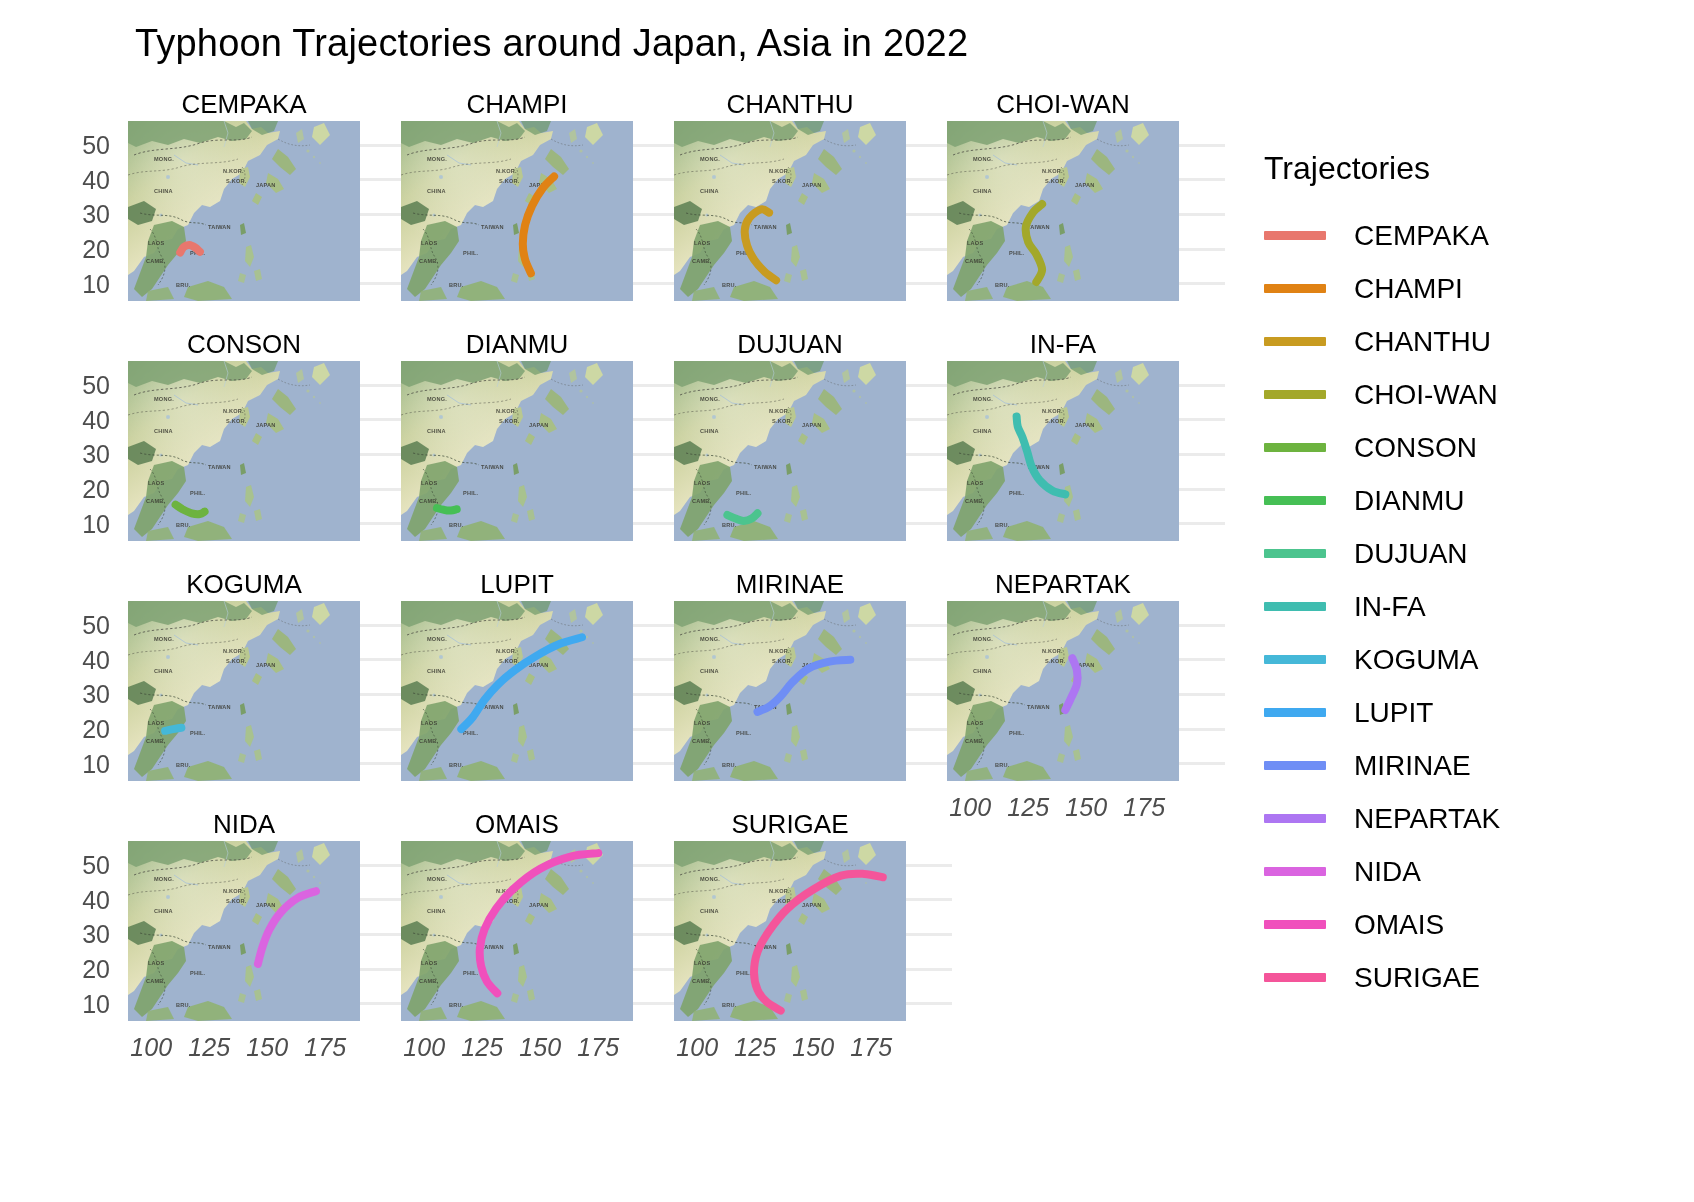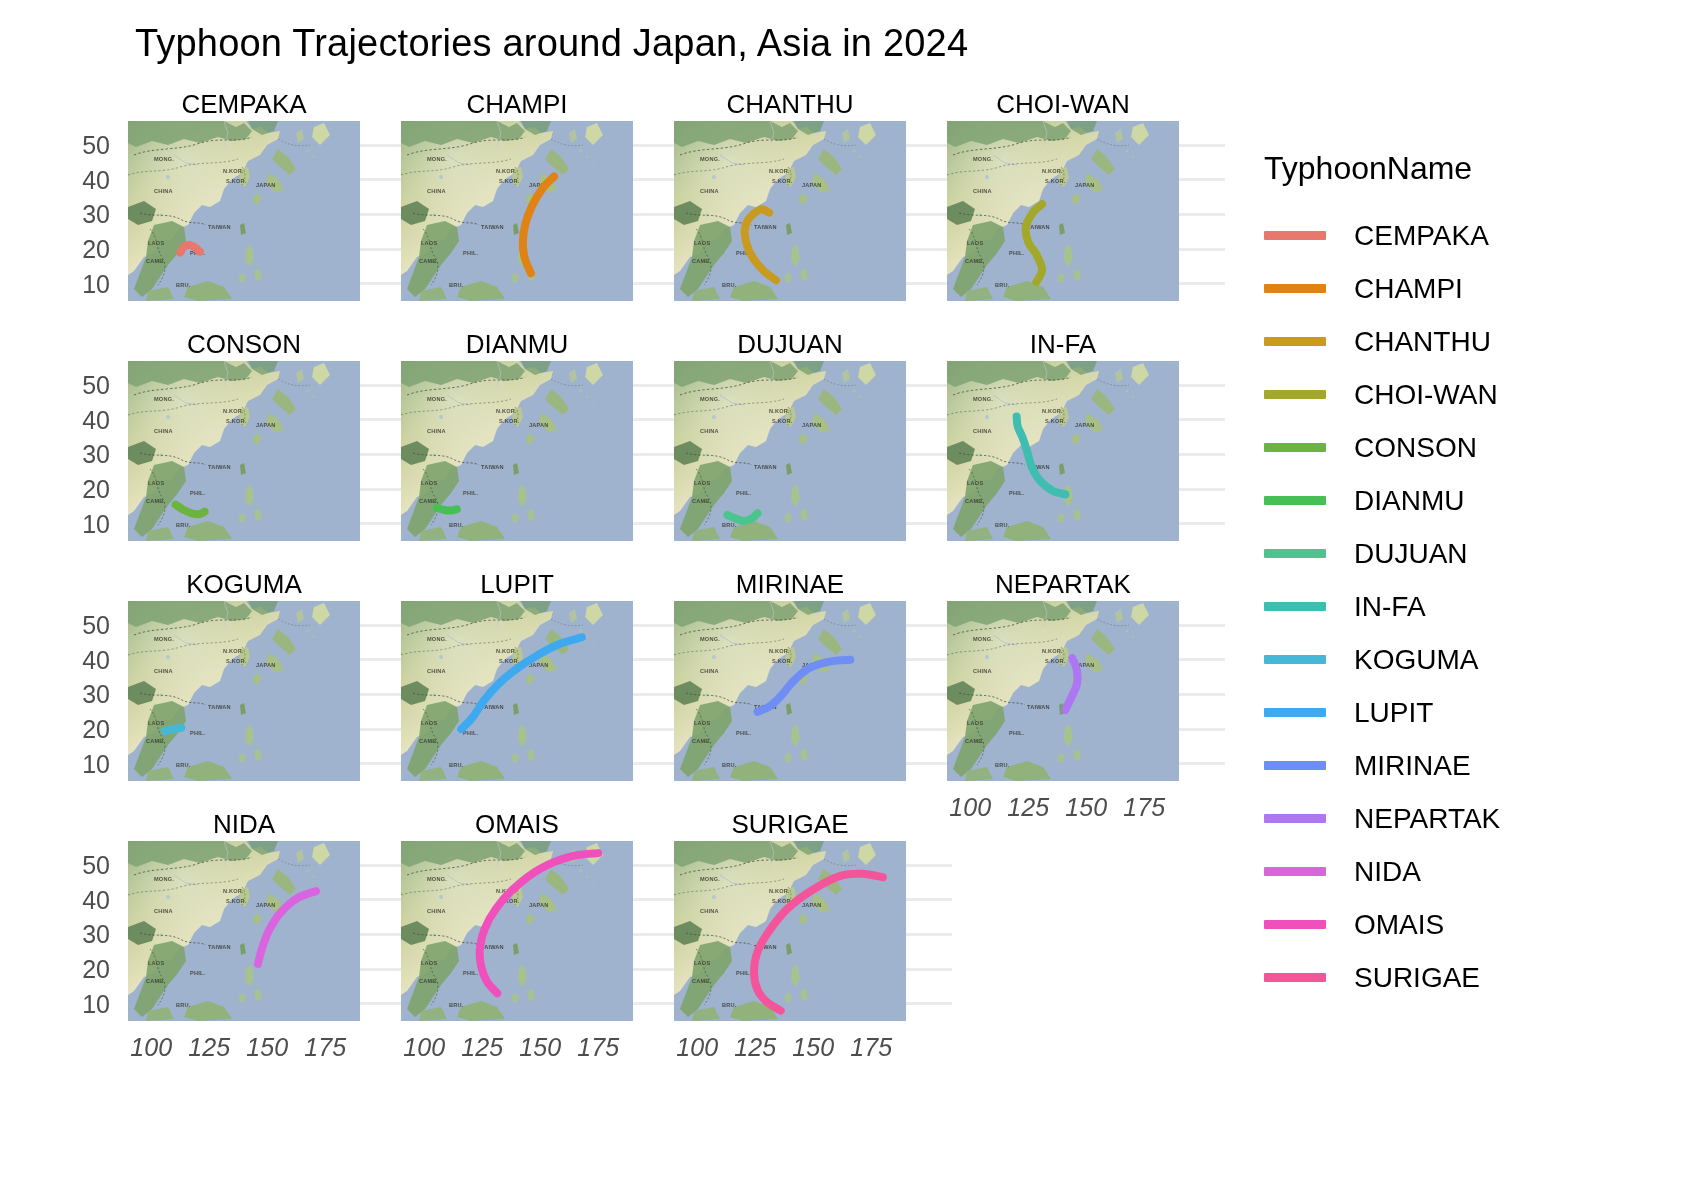--- a/index.html
+++ b/index.html
@@ -60,21 +60,21 @@
   .legend-label{font-size:28px;color:#000;margin-left:28px;white-space:nowrap;}
 
   
   .traj{fill:none;stroke-linecap:round;stroke-linejoin:round;stroke-width:8;}
 </style>
 </head>
 <body>
 
 <div id="root">
 
-  <div class="title">Typhoon Trajectories around Japan, Asia in 2024</div>
+  <div class="title">Typhoon Trajectories around Japan, Asia in 2022</div>
 
   <div id="plot">
       <div class="facet" style="left: 128px; top: 0px; width: 232px; height: 213px;">
         <div class="strip">CEMPAKA</div>
         <div class="panel">
           <div class="map">
   <svg viewBox="0 0 232 180" preserveAspectRatio="none">
     <defs>
       <linearGradient id="land" x1="0" y1="0" x2="0.7" y2="1">
         <stop offset="0%" stop-color="#8fae79"></stop>
@@ -1486,21 +1486,21 @@
       <div class="xlab" style="left: 724.2px; top: 947px;">125</div>
       <div class="xlab" style="left: 782.2px; top: 947px;">150</div>
       <div class="xlab" style="left: 840.2px; top: 947px;">175</div>
       <div class="xlab" style="left: 939.2px; top: 707px;">100</div>
       <div class="xlab" style="left: 997.2px; top: 707px;">125</div>
       <div class="xlab" style="left: 1055.2px; top: 707px;">150</div>
       <div class="xlab" style="left: 1113.2px; top: 707px;">175</div>
     </div>
 
   <div id="legend">
-    <div class="legend-title">TyphoonName</div>
+    <div class="legend-title">Trajectories</div>
     <div id="legend-items">
         <div class="legend-item">
           <span class="legend-key" style="background: rgb(232, 119, 109);"></span>
           <span class="legend-label">CEMPAKA</span>
         </div>
         <div class="legend-item">
           <span class="legend-key" style="background: rgb(224, 130, 20);"></span>
           <span class="legend-label">CHAMPI</span>
         </div>
         <div class="legend-item">

